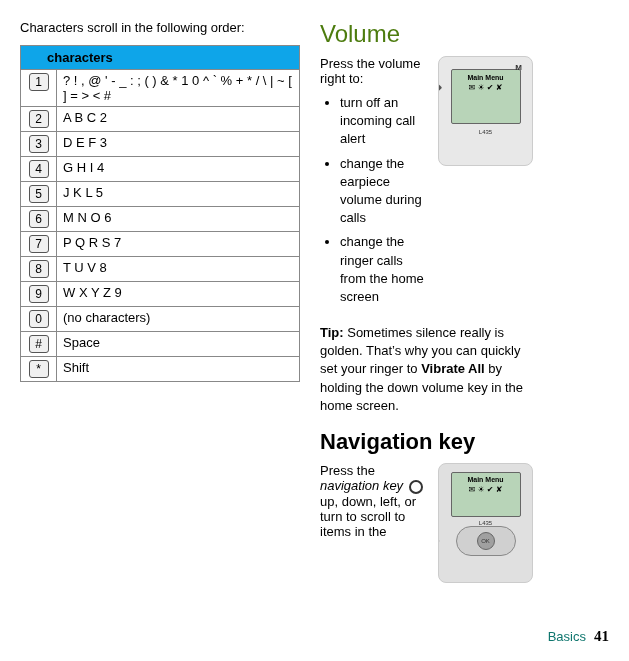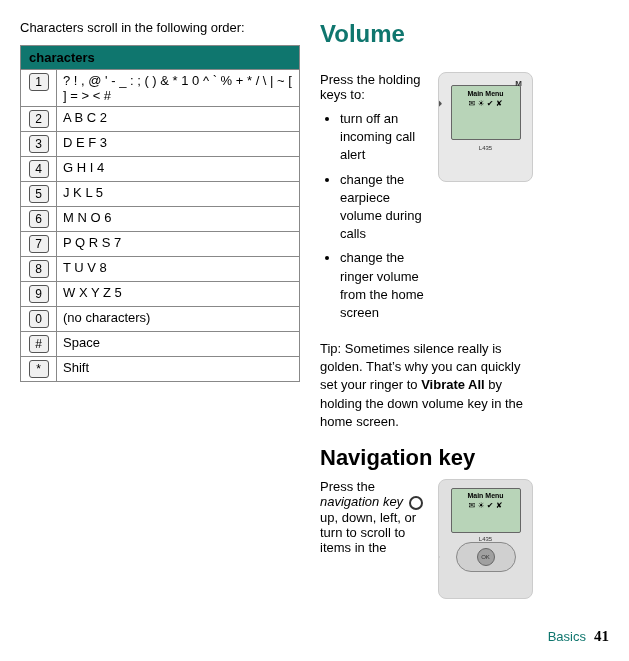--- a/index.html
+++ b/index.html
@@ -41,23 +41,23 @@
       color: #000;
     }
 
     .char-table {
       border-collapse: collapse;
       width: 100%;
       border: 1px solid #888;
     }
 
     .char-table thead tr th {
-      background: #0f766e;
+      background: #0ea5e9;
       text-align: left;
-      padding: 4px 8px;
+      padding: 4px 26px;
       font-size: 13px;
       font-weight: bold;
       border: 1px solid #888;
     }
 
     .char-table tbody tr td {
       border: 1px solid #888;
       padding: 3px 6px;
       vertical-align: top;
       font-size: 13px;
@@ -76,23 +76,23 @@
       padding: 1px 4px;
       font-size: 12px;
       background: #f0f0f0;
       min-width: 20px;
       text-align: center;
     }
 
     
     .section-title-volume {
       font-size: 24px;
-      font-weight: bold;
-      margin-bottom: 24px;
-      color: #0f766e;
+      font-weight: normal;
+      margin-bottom: 8px;
+      color: #4d7c0f;
     }
 
     .section-intro {
       font-size: 13px;
       margin-bottom: 8px;
       color: #000;
     }
 
     .volume-section {
       display: flex;
@@ -181,21 +181,21 @@
       line-height: 1.4;
     }
 
     .tip-box {
       font-size: 13px;
       line-height: 1.4;
       margin-bottom: 14px;
     }
 
     .tip-label {
-      font-weight: normal;
+      font-weight: bold;
     }
 
     .bold-text {
       font-weight: bold;
     }
 
     .section-title-nav {
       font-size: 22px;
       font-weight: bold;
       margin-bottom: 8px;
@@ -338,21 +338,21 @@
           <tr>
             <td><span class="key-box">7</span></td>
             <td>P Q R S 7</td>
           </tr>
           <tr>
             <td><span class="key-box">8</span></td>
             <td>T U V 8</td>
           </tr>
           <tr>
             <td><span class="key-box">9</span></td>
-            <td>W X Y Z 5</td>
+            <td>W X Y Z 9</td>
           </tr>
           <tr>
             <td><span class="key-box">0</span></td>
             <td>(no characters)</td>
           </tr>
           <tr>
             <td><span class="key-box">#</span></td>
             <td>Space</td>
           </tr>
           <tr>
@@ -361,25 +361,25 @@
           </tr>
         </tbody>
     </table>
   </div>
 
   <div class="right-column">
 
     <h2 class="section-title-volume">Volume</h2>
     <div class="volume-section">
       <div class="volume-text">
-        <p class="section-intro">Press the holding keys to:</p>
+        <p class="section-intro">Press the volume right to:</p>
         <ul class="bullet-list">
           <li>turn off an incoming call alert</li>
           <li>change the earpiece volume during calls</li>
-          <li>change the ringer volume from the home screen</li>
+          <li>change the ringer calls from the home screen</li>
         </ul>
       </div>
       <div class="volume-image">
         <div class="phone-img">
           <div class="motorola-logo">M</div>
           <div class="arrow-indicator">➜</div>
           <div class="phone-screen">
             <div class="phone-screen-title">Main Menu</div>
             <div class="phone-icons-row">✉ ☀ ✔ ✘</div>
           </div>

